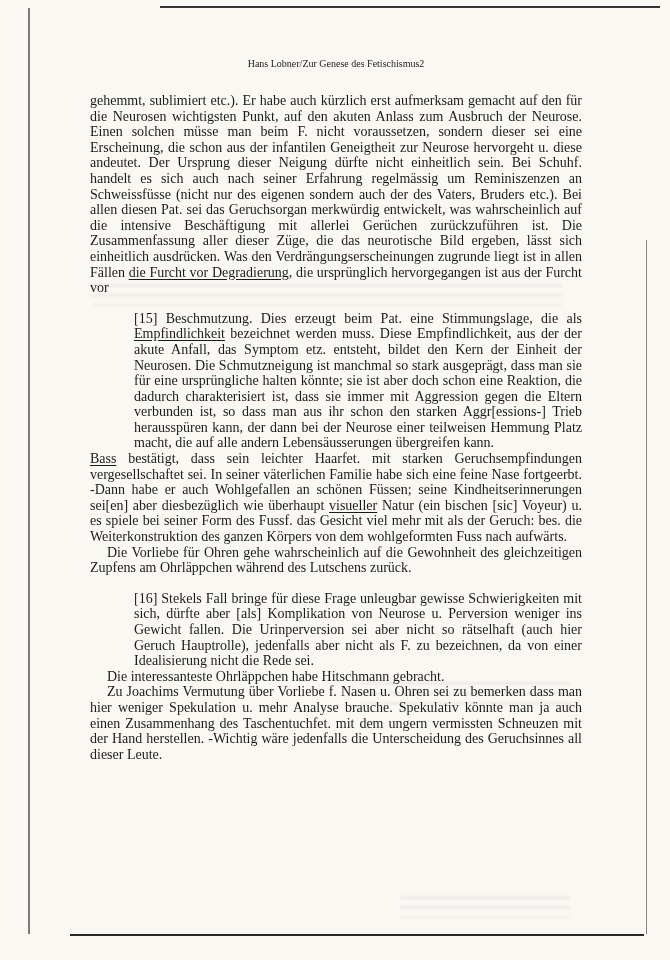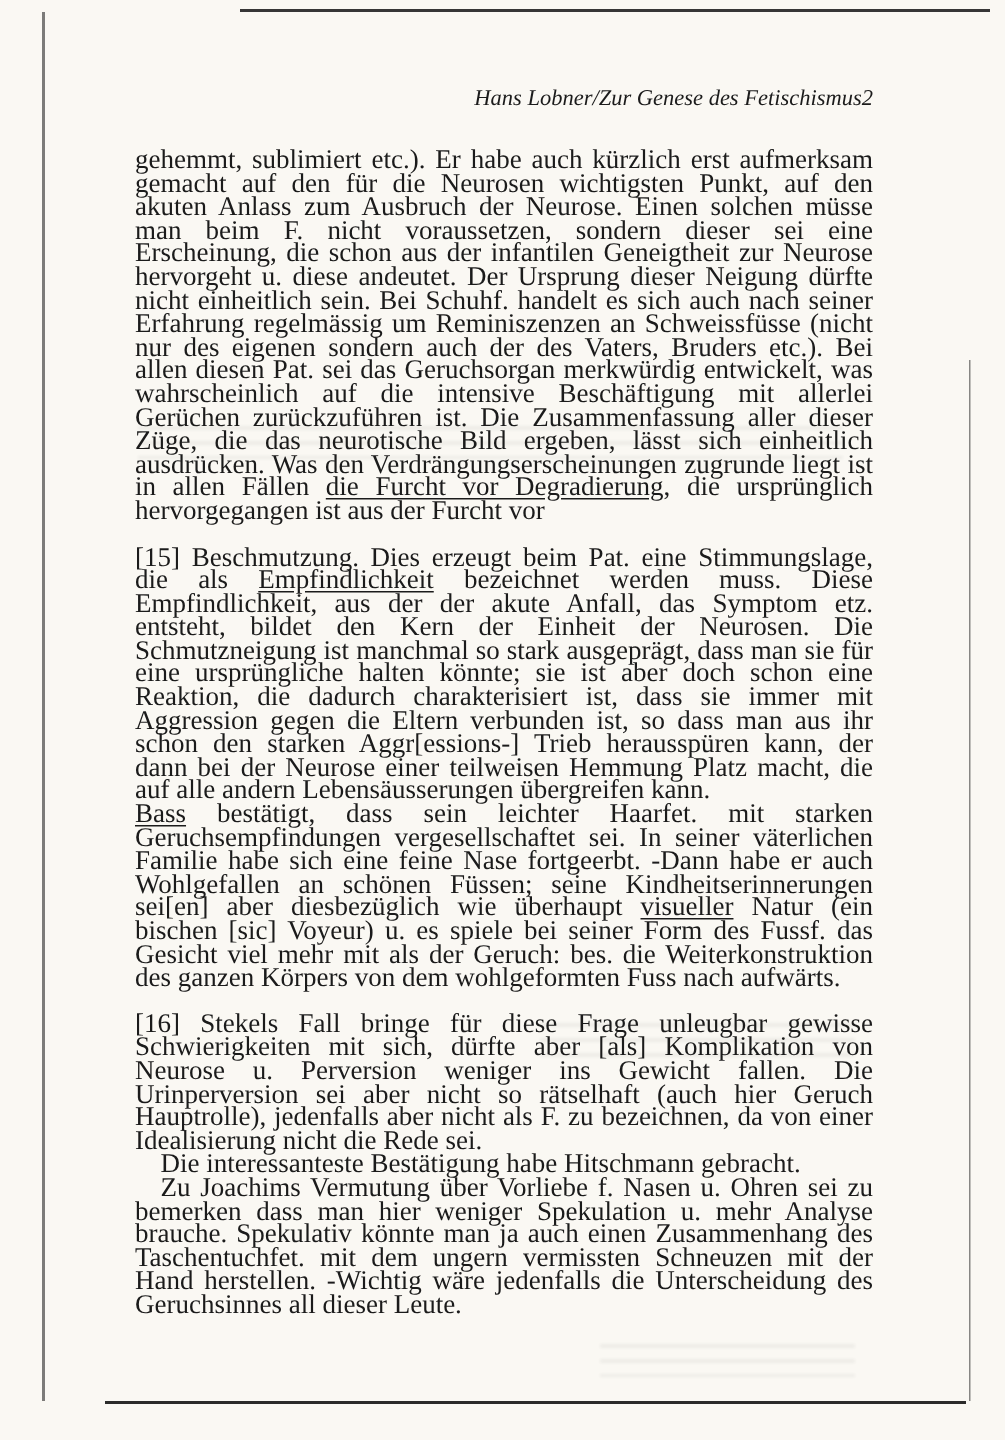--- a/index.html
+++ b/index.html
@@ -34,35 +34,34 @@
   .ghost3 { left: 400px; top: 896px; width: 170px; height: 22px; }
 
   .page {
     position: absolute;
     inset: 0;
     padding: 58px 88px 0 90px;
     box-sizing: border-box;
   }
   .running-header {
     display: flex;
-    justify-content: flex-end;
+    justify-content: center;
     align-items: baseline;
-    font-style: italic;
-    font-size: 15px;
+    font-size: 10px;
     margin-bottom: 24px;
   }
   .body-text { text-align: justify; hyphens: auto; }
   .para {
     margin: 0;
-    font-size: 18px;
+    font-size: 14px;
     line-height: 15.6px;
     text-align: justify;
   }
   .para.indent { text-indent: 17px; }
-  .para.space-before { margin-top: 15px; }
+  .para.space-before { margin-top: 15px; margin-left: 44px; }
   .u { text-decoration: underline; text-underline-offset: 2px; }
 </style>
 </head>
 <body>
 
 <div id="screenshot">
 
   <div class="edge edge-top"></div>
   <div class="edge edge-left"></div>
   <div class="edge edge-right"></div>
@@ -76,19 +75,20 @@
 
     <div class="running-header">
       <span>Hans Lobner/Zur Genese des Fetischismus</span>
       <span>2</span>
     </div>
 
     <div class="body-text">
         <p class="para"><span>gehemmt, sublimiert etc.). Er habe auch kürzlich erst aufmerksam gemacht auf den für die Neurosen wichtigsten Punkt, auf den akuten Anlass zum Ausbruch der Neurose. Einen solchen müsse man beim F. nicht voraussetzen, sondern dieser sei eine Erscheinung, die schon aus der infantilen Geneigtheit zur Neurose hervorgeht u. diese andeutet. Der Ursprung dieser Neigung dürfte nicht einheitlich sein. Bei Schuhf. handelt es sich auch nach seiner Erfahrung regelmässig um Reminiszenzen an Schweissfüsse (nicht nur des eigenen sondern auch der des Vaters, Bruders etc.). Bei allen diesen Pat. sei das Geruchsorgan merkwürdig entwickelt, was wahrscheinlich auf die intensive Beschäftigung mit allerlei Gerüchen zurückzuführen ist. Die Zusammenfassung aller dieser Züge, die das neurotische Bild ergeben, lässt sich einheitlich ausdrücken. Was den Verdrängungserscheinungen zugrunde liegt ist in allen Fällen </span><span class="u">die Furcht vor Degradierung</span><span>, die ursprünglich hervorgegangen ist aus der Furcht vor</span></p>
         <p class="para space-before"><span>[15] Beschmutzung. Dies erzeugt beim Pat. eine Stimmungslage, die als </span><span class="u">Empfindlichkeit</span><span> bezeichnet werden muss. Diese Empfindlichkeit, aus der der akute Anfall, das Symptom etz. entsteht, bildet den Kern der Einheit der Neurosen. Die Schmutzneigung ist manchmal so stark ausgeprägt, dass man sie für eine ursprüngliche halten könnte; sie ist aber doch schon eine Reaktion, die dadurch charakterisiert ist, dass sie immer mit Aggression gegen die Eltern verbunden ist, so dass man aus ihr schon den starken Aggr[essions-] Trieb herausspüren kann, der dann bei der Neurose einer teilweisen Hemmung Platz macht, die auf alle andern Lebensäusserungen übergreifen kann.</span></p>
         <p class="para"><span class="u">Bass</span><span> bestätigt, dass sein leichter Haarfet. mit starken Geruchsempfindungen vergesellschaftet sei. In seiner väterlichen Familie habe sich eine feine Nase fortgeerbt. -Dann habe er auch Wohlgefallen an schönen Füssen; seine Kindheitserinnerungen sei[en] aber diesbezüglich wie überhaupt </span><span class="u">visueller</span><span> Natur (ein bischen [sic] Voyeur) u. es spiele bei seiner Form des Fussf. das Gesicht viel mehr mit als der Geruch: bes. die Weiterkonstruktion des ganzen Körpers von dem wohlgeformten Fuss nach aufwärts.</span></p>
+        <p class="para indent"><span>Die Vorliebe für Ohren gehe wahrscheinlich auf die Gewohnheit des gleichzeitigen Zupfens am Ohrläppchen während des Lutschens zurück.</span></p>
         <p class="para space-before"><span>[16] Stekels Fall bringe für diese Frage unleugbar gewisse Schwierigkeiten mit sich, dürfte aber [als] Komplikation von Neurose u. Perversion weniger ins Gewicht fallen. Die Urinperversion sei aber nicht so rätselhaft (auch hier Geruch Hauptrolle), jedenfalls aber nicht als F. zu bezeichnen, da von einer Idealisierung nicht die Rede sei.</span></p>
-        <p class="para indent"><span>Die interessanteste Bestätigung habe Hitschmann gebracht.</span></p>
+        <p class="para indent"><span>Die interessanteste Ohrläppchen habe Hitschmann gebracht.</span></p>
         <p class="para indent"><span>Zu Joachims Vermutung über Vorliebe f. Nasen u. Ohren sei zu bemerken dass man hier weniger Spekulation u. mehr Analyse brauche. Spekulativ könnte man ja auch einen Zusammenhang des Taschentuchfet. mit dem ungern vermissten Schneuzen mit der Hand herstellen. -Wichtig wäre jedenfalls die Unterscheidung des Geruchsinnes all dieser Leute.</span></p>
       </div>
 
   </div>
 </div>
 
 </body></html>

